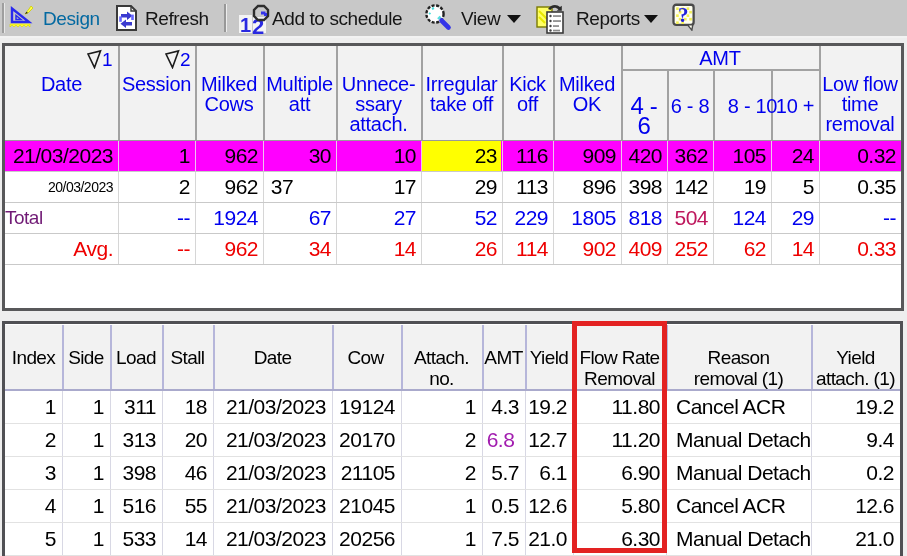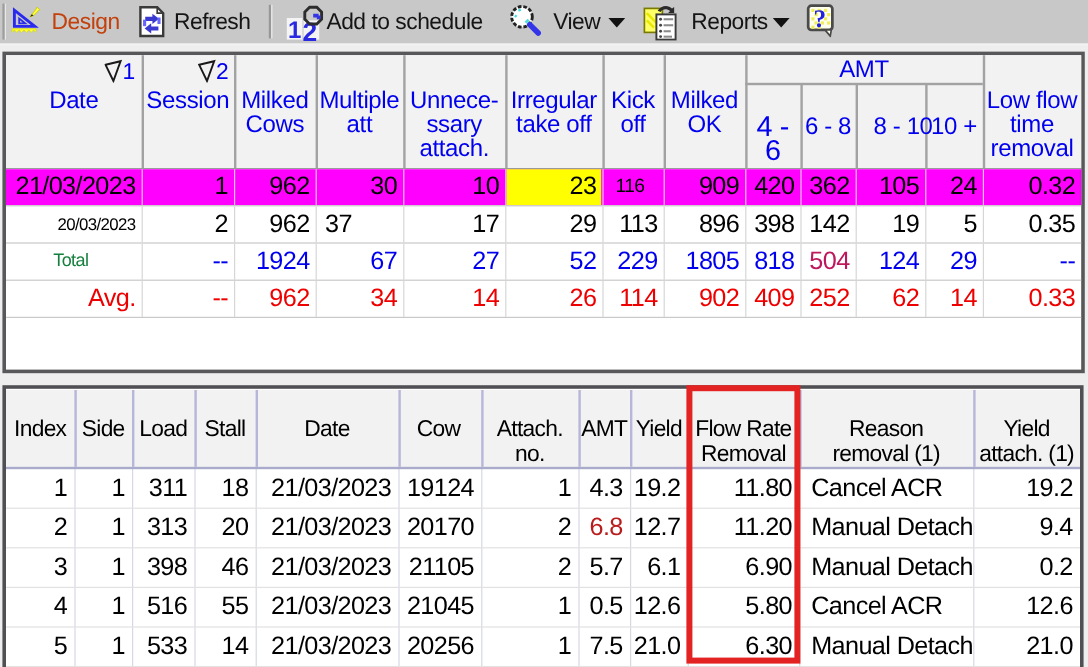--- a/index.html
+++ b/index.html
@@ -5,21 +5,21 @@
 body{width:907px;height:556px;overflow:hidden;position:relative;background:#eeeeee;font-family:"Liberation Sans",sans-serif}
 div{box-sizing:content-box}
 </style></head>
 <body>
 <div style="position:absolute;left:0;top:0;width:907px;height:36px;background:#c8c8c8;border-bottom:1px solid #b2b2b2"></div>
 <div style="position:absolute;left:0;top:36px;width:907px;height:2px;background:#f2f2f2"></div>
 <div style="position:absolute;left:2px;top:3px;width:2px;height:30px;background:#9e9e9e"></div>
 <div style="position:absolute;left:4px;top:3px;width:1px;height:30px;background:#e8e8e8"></div>
 <div style="position:absolute;left:224px;top:4px;width:2px;height:28px;background:#989898"></div>
 <div style="position:absolute;left:226px;top:4px;width:1px;height:28px;background:#ededed"></div>
-<div style="position:absolute;top:8px;height:22px;line-height:22px;font-size:19px;letter-spacing:-0.4px;color:#c2410c;left:43px">Design</div>
+<div style="position:absolute;top:8px;height:22px;line-height:22px;font-size:19px;letter-spacing:-0.4px;color:#0369a1;left:43px">Design</div>
 <div style="position:absolute;top:8px;height:22px;line-height:22px;font-size:19px;letter-spacing:-0.4px;color:#151515;left:145px">Refresh</div>
 <div style="position:absolute;top:8px;height:22px;line-height:22px;font-size:19px;letter-spacing:-0.4px;color:#151515;left:272px">Add to schedule</div>
 <div style="position:absolute;top:8px;height:22px;line-height:22px;font-size:19px;letter-spacing:-0.4px;color:#151515;left:461px">View</div>
 <div style="position:absolute;top:8px;height:22px;line-height:22px;font-size:19px;letter-spacing:-0.4px;color:#151515;left:576px">Reports</div>
 <svg style="position:absolute;left:8px;top:5px" width="28" height="26" viewBox="0 0 28 26">
 <path d="M4 3.5 L4 17 L21 17 Z" fill="none" stroke="#2a2aee" stroke-width="2.4"></path>
 <path d="M8 10.5 L8 14.5 L13 14.5 Z" fill="none" stroke="#2a2aee" stroke-width="1.5"></path>
 <path d="M2 19 h20 v3 l-2 -2 -2 2 -2 -2 -2 2 -2 -2 -2 2 -2 -2 -2 2 -2 -2 -2 2 z" fill="#ffff33" stroke="#d8d800" stroke-width="0.6"></path>
 <path d="M17 9 L21 4 L23 1 L25 3 L20 8 Z" fill="#ffff44" stroke="#cccc00" stroke-width="0.8"></path>
 <path d="M17 9 L20 8 L18.5 6.8 Z" fill="#222"></path>
@@ -146,21 +146,21 @@
 <div style="position:absolute;left:713px;top:141px;width:1px;height:30px;background:#efc2ef"></div>
 <div style="position:absolute;left:771px;top:141px;width:1px;height:30px;background:#efc2ef"></div>
 <div style="position:absolute;left:819px;top:141px;width:1px;height:30px;background:#efc2ef"></div>
 <div style="position:absolute;left:5px;top:171px;width:896px;height:1px;background:#c9c9c9"></div>
 <div style="position:absolute;left:5px;top:141px;width:108px;height:31px;line-height:30px;font-size:21px;letter-spacing:-0.5px;text-align:right;white-space:nowrap;color:#000000">21/03/2023</div>
 <div style="position:absolute;left:118px;top:141px;width:72px;height:31px;line-height:30px;font-size:21px;letter-spacing:-0.5px;text-align:right;white-space:nowrap;color:#000000">1</div>
 <div style="position:absolute;left:195px;top:141px;width:63px;height:31px;line-height:30px;font-size:21px;letter-spacing:-0.5px;text-align:right;white-space:nowrap;color:#000000">962</div>
 <div style="position:absolute;left:263px;top:141px;width:68px;height:31px;line-height:30px;font-size:21px;letter-spacing:-0.5px;text-align:right;white-space:nowrap;color:#000000">30</div>
 <div style="position:absolute;left:336px;top:141px;width:80px;height:31px;line-height:30px;font-size:21px;letter-spacing:-0.5px;text-align:right;white-space:nowrap;color:#000000">10</div>
 <div style="position:absolute;left:421px;top:141px;width:76px;height:31px;line-height:30px;font-size:21px;letter-spacing:-0.5px;text-align:right;white-space:nowrap;color:#000000">23</div>
-<div style="position:absolute;left:502px;top:141px;width:46px;height:31px;line-height:30px;font-size:16px;letter-spacing:-0.5px;text-align:center;white-space:nowrap;color:#000000">116</div>
+<div style="position:absolute;left:502px;top:141px;width:46px;height:31px;line-height:30px;font-size:21px;letter-spacing:-0.5px;text-align:right;white-space:nowrap;color:#000000">116</div>
 <div style="position:absolute;left:553px;top:141px;width:63px;height:31px;line-height:30px;font-size:21px;letter-spacing:-0.5px;text-align:right;white-space:nowrap;color:#000000">909</div>
 <div style="position:absolute;left:621px;top:141px;width:41px;height:31px;line-height:30px;font-size:21px;letter-spacing:-0.5px;text-align:right;white-space:nowrap;color:#000000">420</div>
 <div style="position:absolute;left:667px;top:141px;width:41px;height:31px;line-height:30px;font-size:21px;letter-spacing:-0.5px;text-align:right;white-space:nowrap;color:#000000">362</div>
 <div style="position:absolute;left:713px;top:141px;width:53px;height:31px;line-height:30px;font-size:21px;letter-spacing:-0.5px;text-align:right;white-space:nowrap;color:#000000">105</div>
 <div style="position:absolute;left:771px;top:141px;width:43px;height:31px;line-height:30px;font-size:21px;letter-spacing:-0.5px;text-align:right;white-space:nowrap;color:#000000">24</div>
 <div style="position:absolute;left:819px;top:141px;width:77px;height:31px;line-height:30px;font-size:21px;letter-spacing:-0.5px;text-align:right;white-space:nowrap;color:#000000">0.32</div>
 <div style="position:absolute;left:118px;top:172px;width:1px;height:30px;background:#d6d6d6"></div>
 <div style="position:absolute;left:195px;top:172px;width:1px;height:30px;background:#d6d6d6"></div>
 <div style="position:absolute;left:263px;top:172px;width:1px;height:30px;background:#d6d6d6"></div>
 <div style="position:absolute;left:336px;top:172px;width:1px;height:30px;background:#d6d6d6"></div>
@@ -192,21 +192,21 @@
 <div style="position:absolute;left:336px;top:203px;width:1px;height:30px;background:#d6d6d6"></div>
 <div style="position:absolute;left:421px;top:203px;width:1px;height:30px;background:#d6d6d6"></div>
 <div style="position:absolute;left:502px;top:203px;width:1px;height:30px;background:#d6d6d6"></div>
 <div style="position:absolute;left:553px;top:203px;width:1px;height:30px;background:#d6d6d6"></div>
 <div style="position:absolute;left:621px;top:203px;width:1px;height:30px;background:#d6d6d6"></div>
 <div style="position:absolute;left:667px;top:203px;width:1px;height:30px;background:#d6d6d6"></div>
 <div style="position:absolute;left:713px;top:203px;width:1px;height:30px;background:#d6d6d6"></div>
 <div style="position:absolute;left:771px;top:203px;width:1px;height:30px;background:#d6d6d6"></div>
 <div style="position:absolute;left:819px;top:203px;width:1px;height:30px;background:#d6d6d6"></div>
 <div style="position:absolute;left:5px;top:233px;width:896px;height:1px;background:#c9c9c9"></div>
-<div style="position:absolute;left:5px;top:203px;width:108px;height:31px;line-height:30px;font-size:15px;letter-spacing:-0.5px;text-align:center;white-space:nowrap;color:#15803d">Total</div>
+<div style="position:absolute;left:5px;top:203px;width:108px;height:31px;line-height:30px;font-size:19px;letter-spacing:-0.5px;text-align:left;white-space:nowrap;color:#701a75">Total</div>
 <div style="position:absolute;left:118px;top:203px;width:72px;height:31px;line-height:30px;font-size:21px;letter-spacing:-0.5px;text-align:right;white-space:nowrap;color:#0000ee">--</div>
 <div style="position:absolute;left:195px;top:203px;width:63px;height:31px;line-height:30px;font-size:21px;letter-spacing:-0.5px;text-align:right;white-space:nowrap;color:#0000ee">1924</div>
 <div style="position:absolute;left:263px;top:203px;width:68px;height:31px;line-height:30px;font-size:21px;letter-spacing:-0.5px;text-align:right;white-space:nowrap;color:#0000ee">67</div>
 <div style="position:absolute;left:336px;top:203px;width:80px;height:31px;line-height:30px;font-size:21px;letter-spacing:-0.5px;text-align:right;white-space:nowrap;color:#0000ee">27</div>
 <div style="position:absolute;left:421px;top:203px;width:76px;height:31px;line-height:30px;font-size:21px;letter-spacing:-0.5px;text-align:right;white-space:nowrap;color:#0000ee">52</div>
 <div style="position:absolute;left:502px;top:203px;width:46px;height:31px;line-height:30px;font-size:21px;letter-spacing:-0.5px;text-align:right;white-space:nowrap;color:#0000ee">229</div>
 <div style="position:absolute;left:553px;top:203px;width:63px;height:31px;line-height:30px;font-size:21px;letter-spacing:-0.5px;text-align:right;white-space:nowrap;color:#0000ee">1805</div>
 <div style="position:absolute;left:621px;top:203px;width:41px;height:31px;line-height:30px;font-size:21px;letter-spacing:-0.5px;text-align:right;white-space:nowrap;color:#0000ee">818</div>
 <div style="position:absolute;left:667px;top:203px;width:41px;height:31px;line-height:30px;font-size:21px;letter-spacing:-0.5px;text-align:right;white-space:nowrap;color:#be185d">504</div>
 <div style="position:absolute;left:713px;top:203px;width:53px;height:31px;line-height:30px;font-size:21px;letter-spacing:-0.5px;text-align:right;white-space:nowrap;color:#0000ee">124</div>
@@ -294,21 +294,21 @@
 <div style="position:absolute;height:33px;line-height:31px;font-size:21px;letter-spacing:-0.5px;color:#000;white-space:nowrap;left:811px;top:391px;width:83px;text-align:right">19.2</div>
 <div style="position:absolute;left:5px;top:424px;width:895px;height:32px;background:#f6f6f6;z-index:-1"></div>
 <div style="position:absolute;left:5px;top:456px;width:895px;height:1px;background:#e2e2e2"></div>
 <div style="position:absolute;height:33px;line-height:31px;font-size:21px;letter-spacing:-0.5px;color:#000;white-space:nowrap;left:5px;top:424px;width:51px;text-align:right">2</div>
 <div style="position:absolute;height:33px;line-height:31px;font-size:21px;letter-spacing:-0.5px;color:#000;white-space:nowrap;left:62px;top:424px;width:42px;text-align:right">1</div>
 <div style="position:absolute;height:33px;line-height:31px;font-size:21px;letter-spacing:-0.5px;color:#000;white-space:nowrap;left:110px;top:424px;width:46px;text-align:right">313</div>
 <div style="position:absolute;height:33px;line-height:31px;font-size:21px;letter-spacing:-0.5px;color:#000;white-space:nowrap;left:162px;top:424px;width:45px;text-align:right">20</div>
 <div style="position:absolute;height:33px;line-height:31px;font-size:21px;letter-spacing:-0.5px;color:#000;white-space:nowrap;left:213px;top:424px;width:113px;text-align:right">21/03/2023</div>
 <div style="position:absolute;height:33px;line-height:31px;font-size:21px;letter-spacing:-0.5px;color:#000;white-space:nowrap;left:332px;top:424px;width:63px;text-align:right">20170</div>
 <div style="position:absolute;height:33px;line-height:31px;font-size:21px;letter-spacing:-0.5px;color:#000;white-space:nowrap;left:401px;top:424px;width:75px;text-align:right">2</div>
-<div style="position:absolute;height:33px;line-height:31px;font-size:21px;letter-spacing:-0.5px;color:#b91c1c;white-space:nowrap;left:482px;top:424px;width:37px;text-align:right">6.8</div>
+<div style="position:absolute;height:33px;line-height:31px;font-size:21px;letter-spacing:-0.5px;color:#a21caf;white-space:nowrap;left:482px;top:424px;width:37px;text-align:center">6.8</div>
 <div style="position:absolute;height:33px;line-height:31px;font-size:21px;letter-spacing:-0.5px;color:#000;white-space:nowrap;left:525px;top:424px;width:42px;text-align:right">12.7</div>
 <div style="position:absolute;height:33px;line-height:31px;font-size:21px;letter-spacing:-0.5px;color:#000;white-space:nowrap;left:573px;top:424px;width:87px;text-align:right">11.20</div>
 <div style="position:absolute;height:33px;line-height:31px;font-size:21px;letter-spacing:-0.5px;color:#000;white-space:nowrap;left:676px;top:424px;width:135px;text-align:left">Manual Detach</div>
 <div style="position:absolute;height:33px;line-height:31px;font-size:21px;letter-spacing:-0.5px;color:#000;white-space:nowrap;left:811px;top:424px;width:83px;text-align:right">9.4</div>
 <div style="position:absolute;left:5px;top:489px;width:895px;height:1px;background:#e2e2e2"></div>
 <div style="position:absolute;height:33px;line-height:31px;font-size:21px;letter-spacing:-0.5px;color:#000;white-space:nowrap;left:5px;top:457px;width:51px;text-align:right">3</div>
 <div style="position:absolute;height:33px;line-height:31px;font-size:21px;letter-spacing:-0.5px;color:#000;white-space:nowrap;left:62px;top:457px;width:42px;text-align:right">1</div>
 <div style="position:absolute;height:33px;line-height:31px;font-size:21px;letter-spacing:-0.5px;color:#000;white-space:nowrap;left:110px;top:457px;width:46px;text-align:right">398</div>
 <div style="position:absolute;height:33px;line-height:31px;font-size:21px;letter-spacing:-0.5px;color:#000;white-space:nowrap;left:162px;top:457px;width:45px;text-align:right">46</div>
 <div style="position:absolute;height:33px;line-height:31px;font-size:21px;letter-spacing:-0.5px;color:#000;white-space:nowrap;left:213px;top:457px;width:113px;text-align:right">21/03/2023</div>

